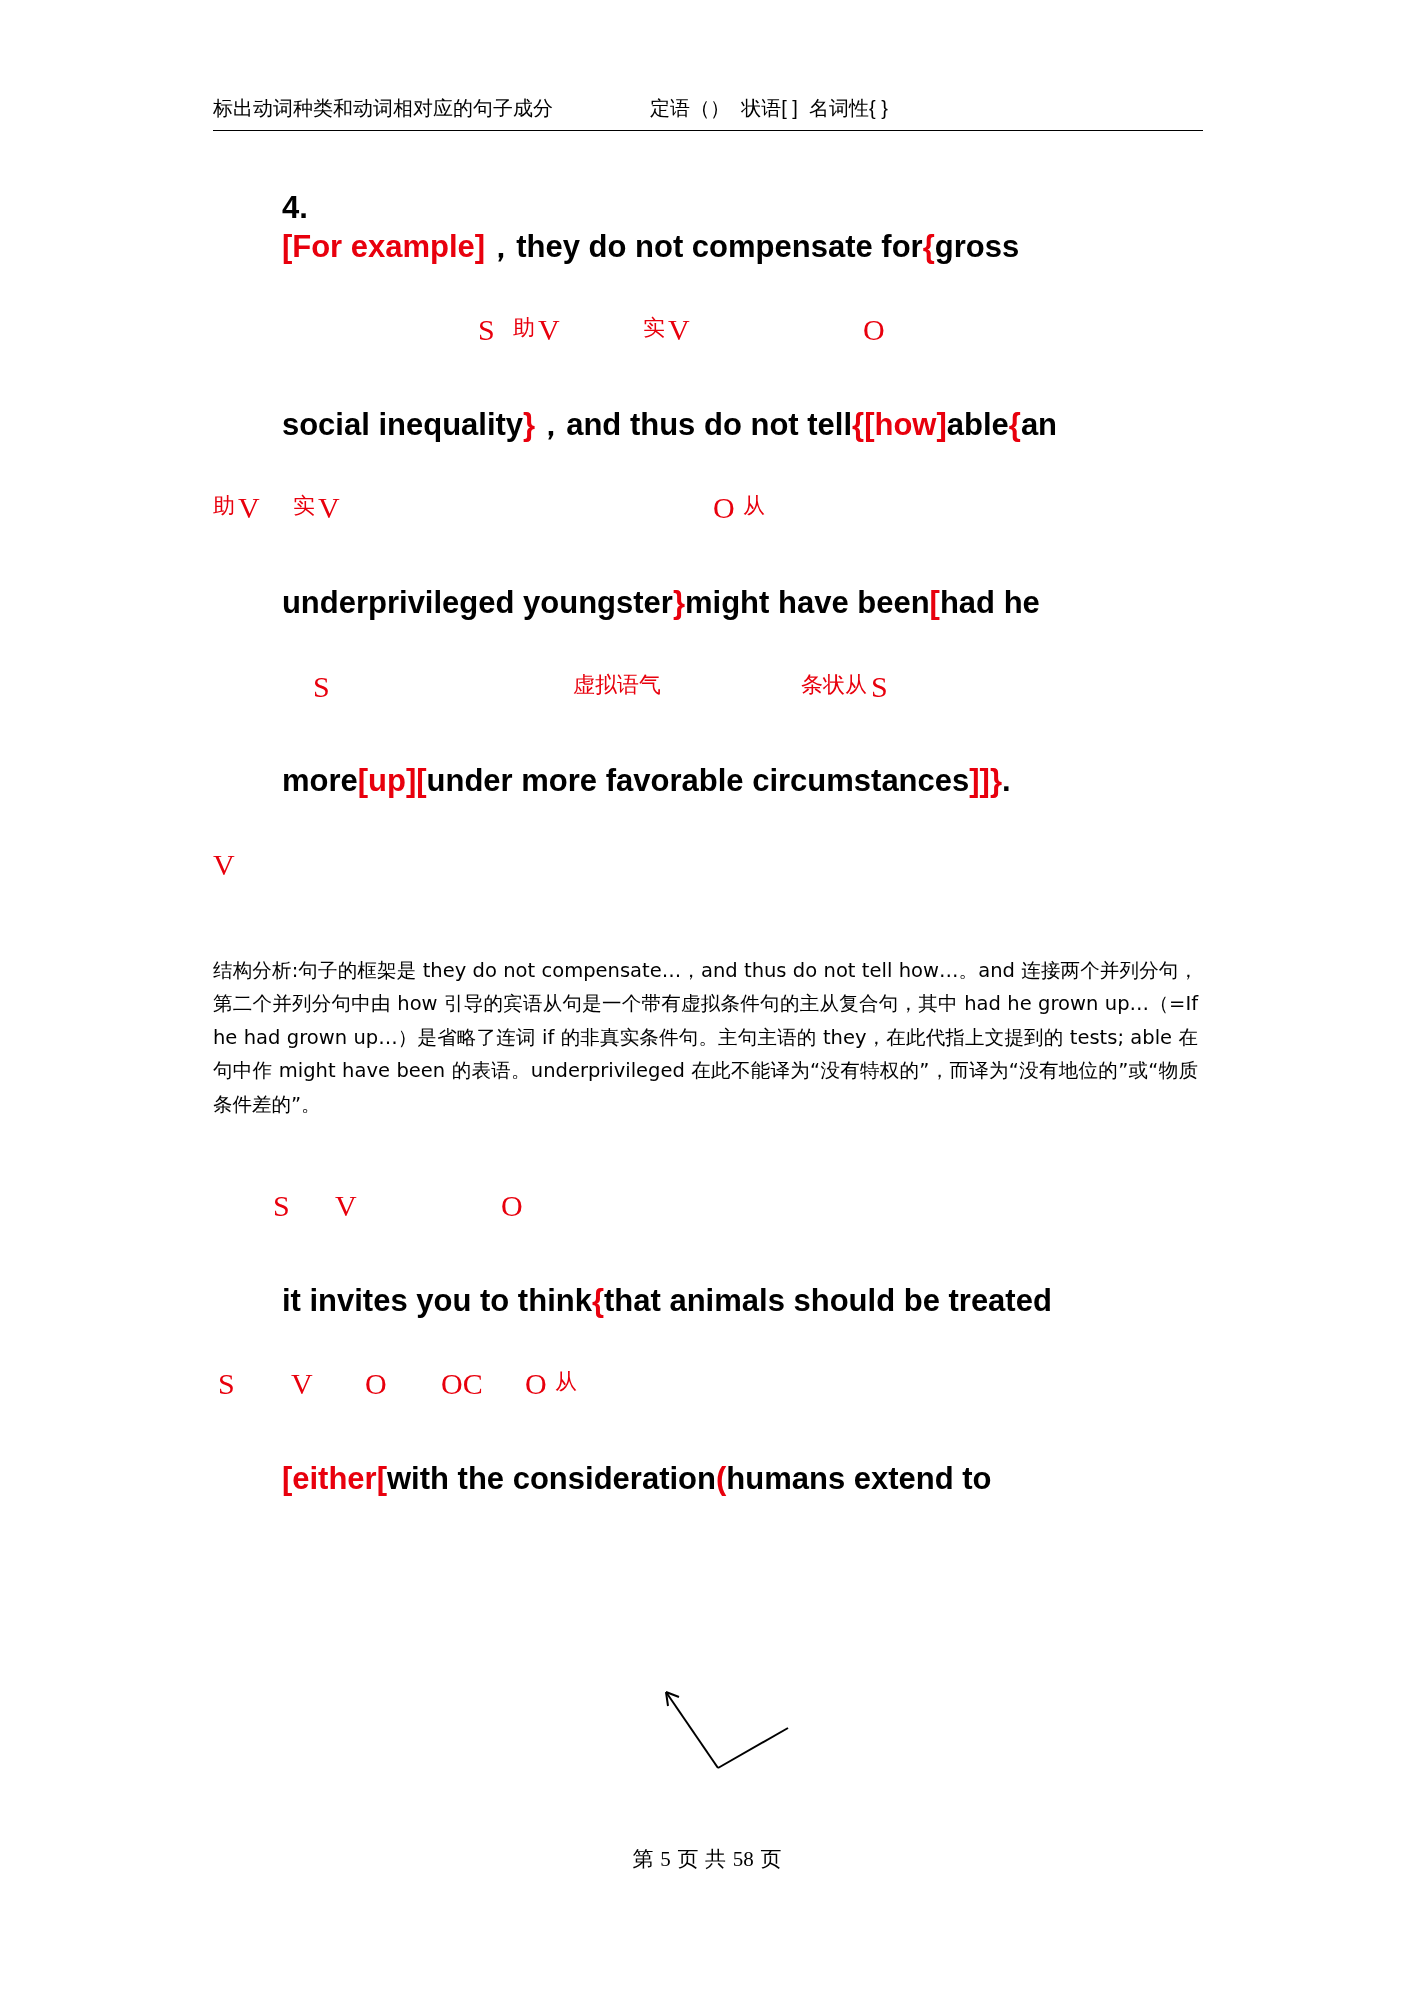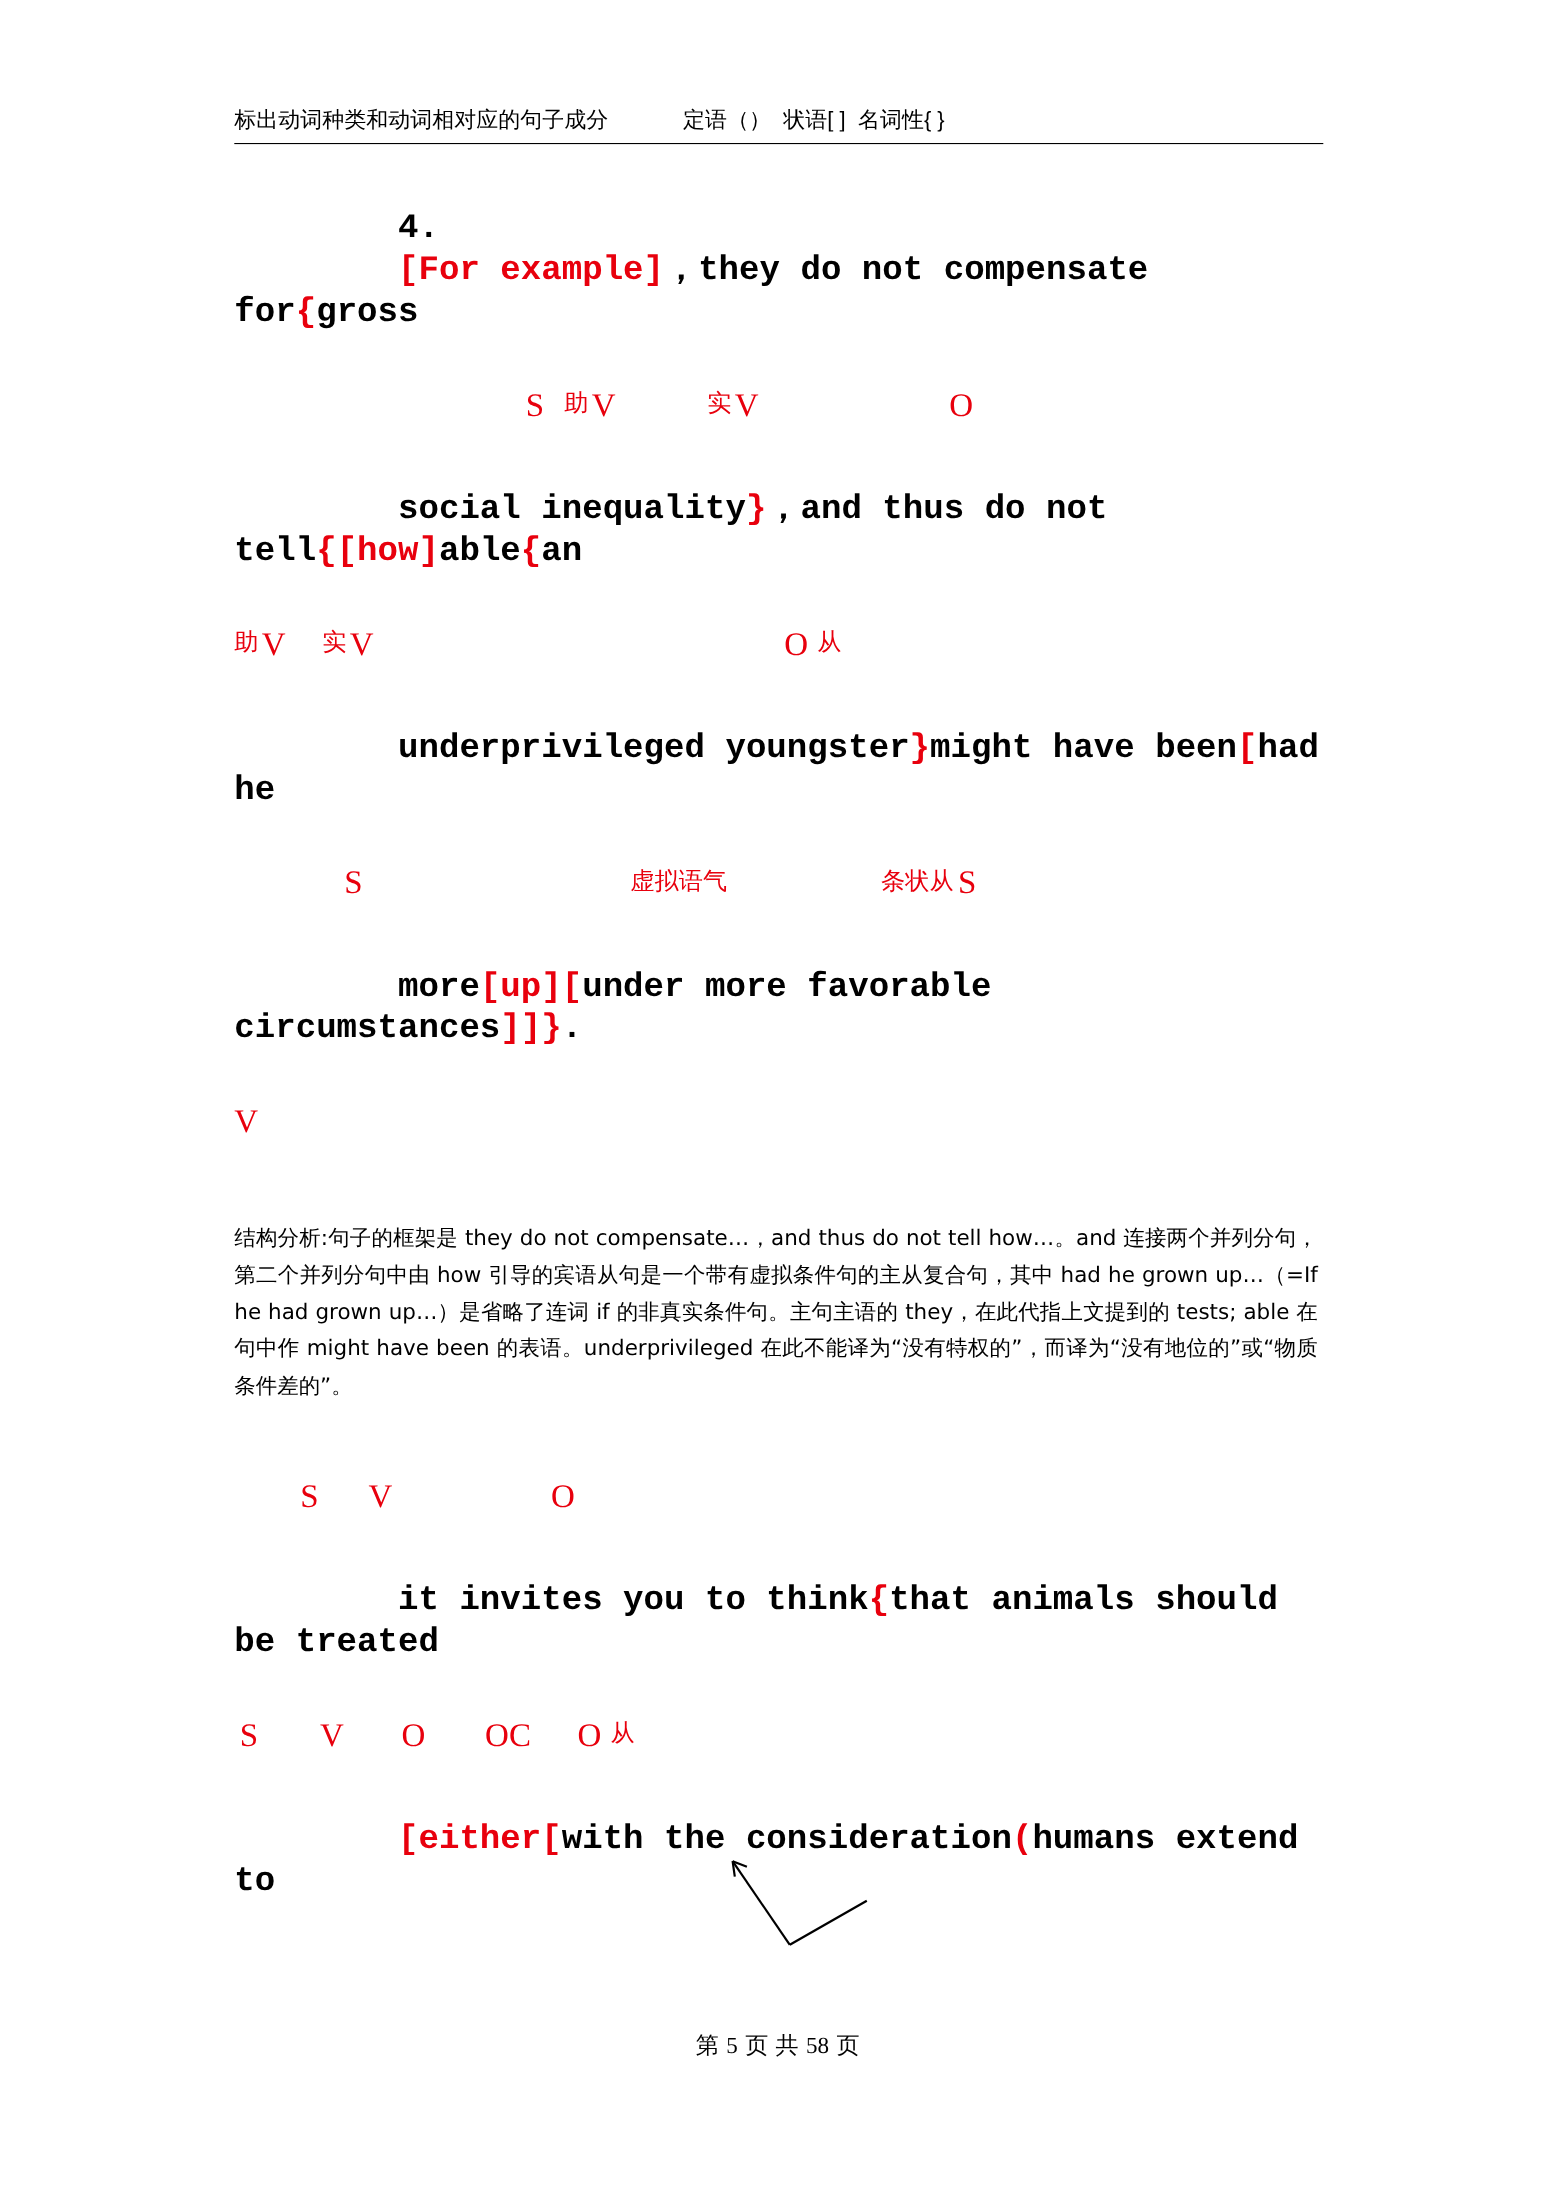--- a/index.html
+++ b/index.html
@@ -29,31 +29,31 @@
     width: 990px;
     display: flex;
     align-items: baseline;
     font-family: Liberation Sans, sans-serif;
     font-size: 20px;
     color: #000;
     padding-bottom: 8px;
     border-bottom: 1.5px solid #000;
   }
   .header .h-left { flex: 0 0 auto; }
-  .header .h-right { margin-left: 68px; flex: 0 0 auto; }
+  .header .h-right { margin-left: 97px; flex: 0 0 auto; }
 
   
   .content {
     position: absolute;
     left: 213px;
     top: 150px;
     width: 990px;
   }
   .line {
-    font-family: Liberation Mono, monospace;
+    font-family: Liberation Sans, sans-serif;
     font-weight: bold;
     font-size: 31px;
     line-height: 1.25;
     color: #000;
     white-space: pre-wrap;
     margin: 0;
   }
   .line .r { color: #e8000d; }
   .num { font-weight: bold; }
 

